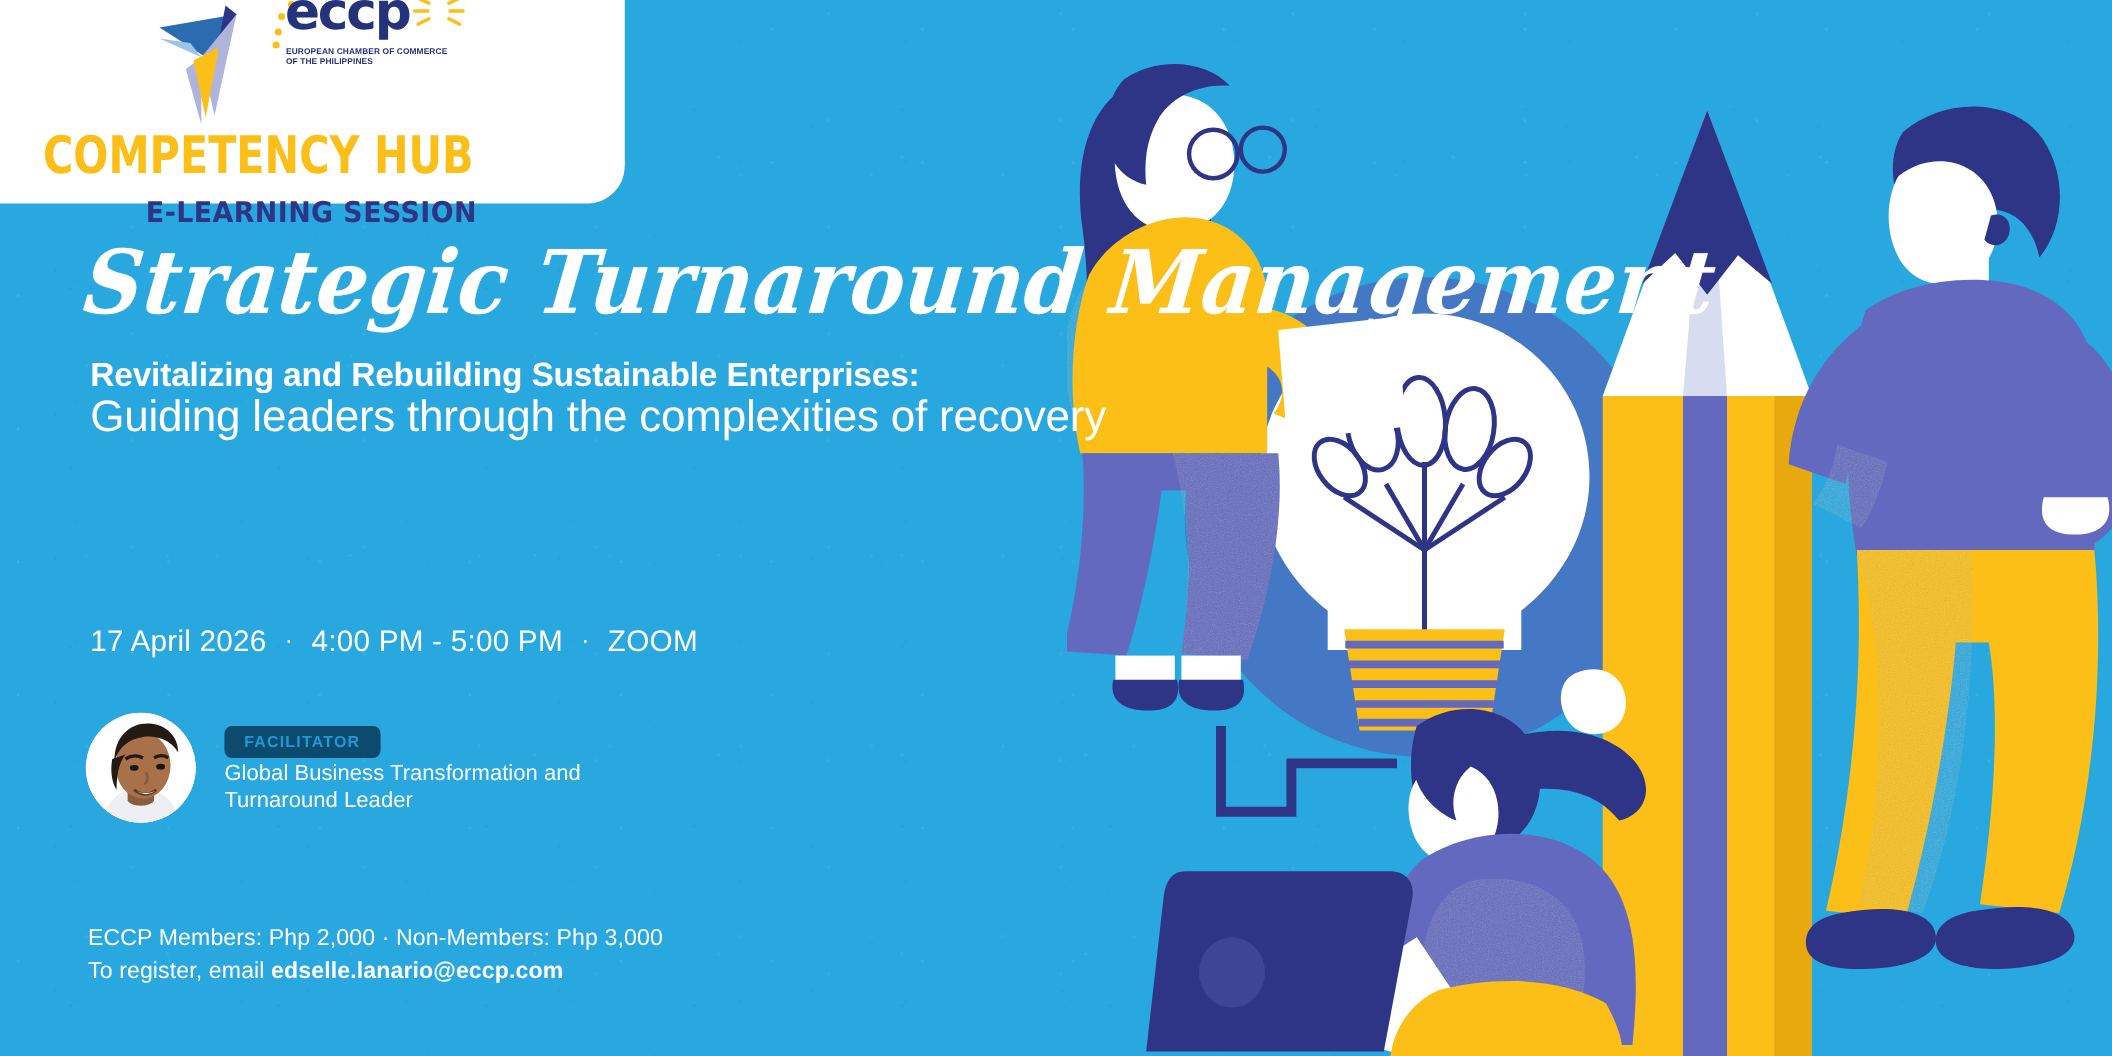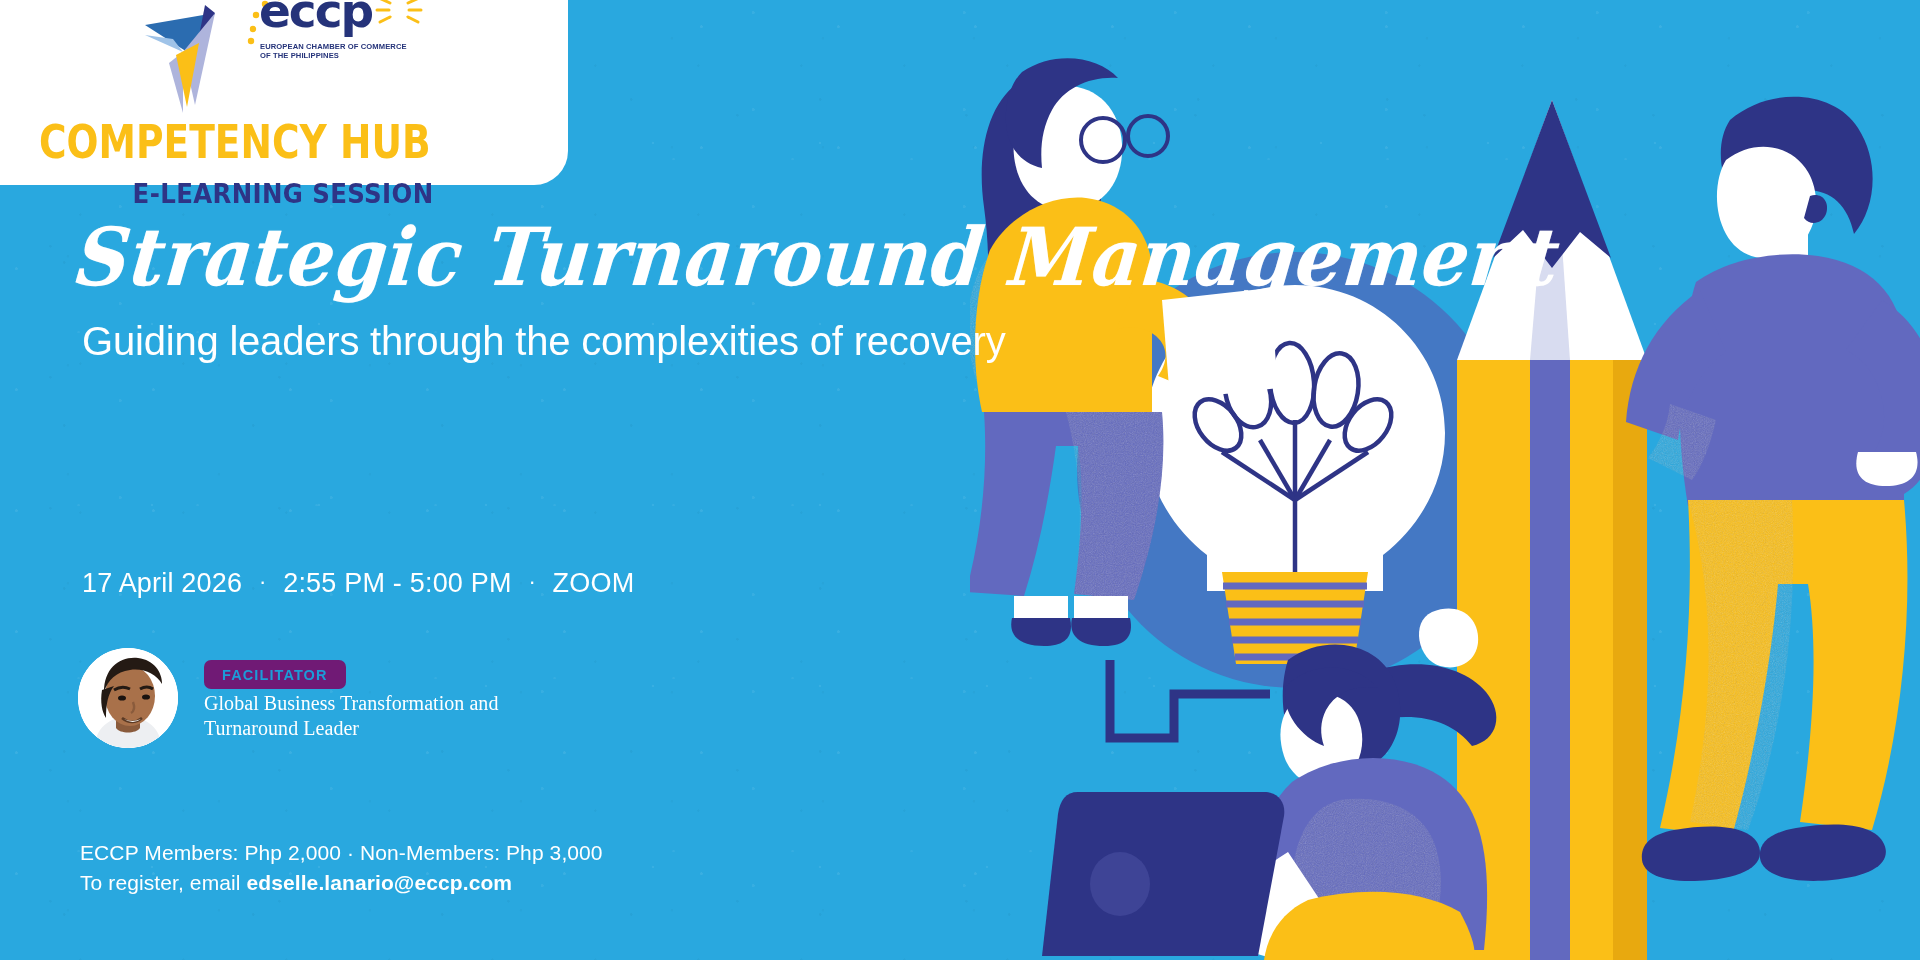--- a/index.html
+++ b/index.html
@@ -150,21 +150,21 @@
   .avatar {
     width:100px; height:100px; border-radius:50%;
     overflow:hidden; flex:0 0 auto;
     background:#FFFFFF;
     position:relative;
   }
   .avatar svg { display:block; }
   .fac-text { margin-left:26px; padding-top:12px; }
   .fac-badge {
     display:inline-block;
-    background:#701a75;
+    background:#0c4a6e;
     color:#1C9BD8;
     font-size:14.5px;
     font-weight:bold;
     letter-spacing:1.1px;
     padding:7px 18px 6px;
     border-radius:7px;
   }
   .fac-name {
     color:#FFFFFF;
     font-size:21px;
@@ -174,21 +174,20 @@
     letter-spacing:.1px;
   }
   .fac-role {
     color:#FFFFFF;
     font-size:20px;
     font-weight:400;
     line-height:25px;
     letter-spacing:.05px;
     margin-top:2px;
     white-space:pre-line;
-    font-family:Liberation Serif, serif;
   }
 
   
   .footer {
     position:absolute; left:80px; top:808px;
     color:#FFFFFF;
     font-size:21px;
     line-height:30px;
     letter-spacing:.1px;
     margin-top:30px;
@@ -425,27 +424,28 @@
       <div class="hub-title">COMPETENCY HUB</div>
       <div class="session-title">E-LEARNING SESSION</div>
     </div>
   </div>
 
   <div class="content">
 
     <div class="script-title">Strategic Turnaround Management</div>
 
     <div class="sub-head">
+      <div class="sub-line bold">Revitalizing and Rebuilding Sustainable Enterprises:</div>
       <div class="sub-line">Guiding leaders through the complexities of recovery</div>
     </div>
 
     <div class="eventmeta">
       <span>17 April 2026</span>
       <span class="dot">·</span>
-      <span>2:55 PM - 5:00 PM</span>
+      <span>4:00 PM - 5:00 PM</span>
       <span class="dot">·</span>
       <span>ZOOM</span>
     </div>
 
     <div class="facilitator">
       <div class="avatar">
         <svg width="100" height="100" viewBox="0 0 100 100">
           <circle cx="50" cy="50" r="50" fill="#FFFFFF"></circle>
           <g clip-path="url(#avClip)">
             <clipPath id="avClip">

